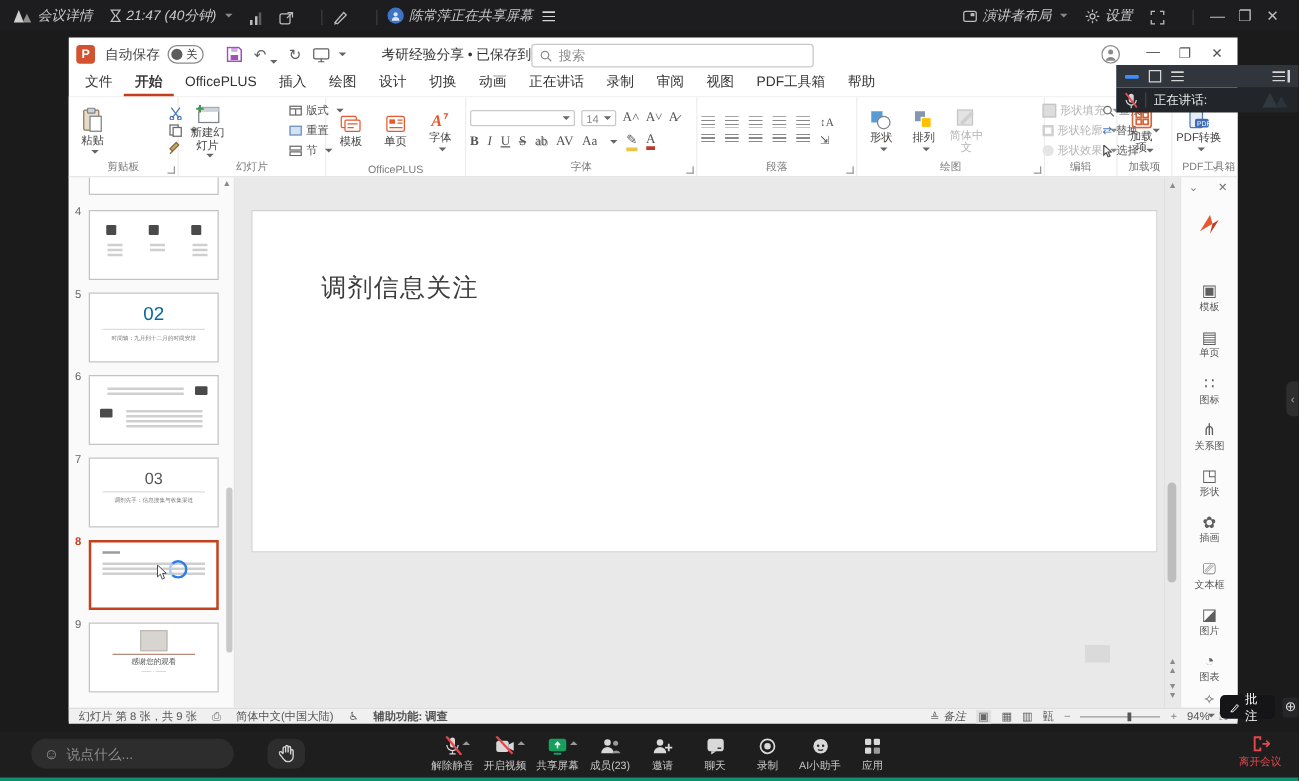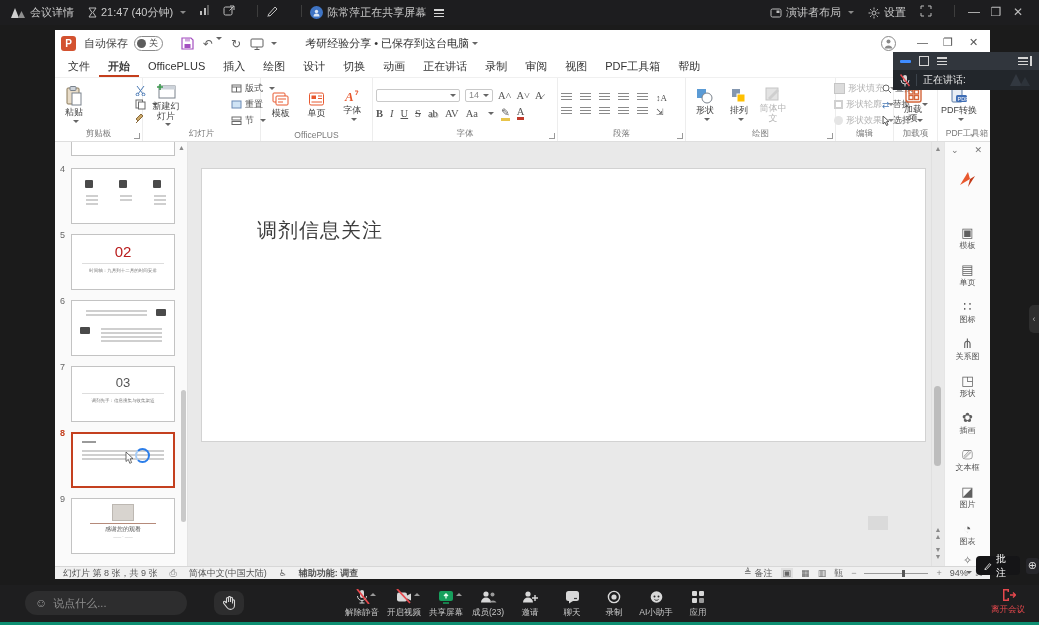--- a/index.html
+++ b/index.html
@@ -1,18 +1,18 @@
 <!DOCTYPE html>
 <html><head>
 <meta charset="utf-8">
 <style>
   html,body{margin:0;padding:0;background:#0e0e0e;font-family:"Liberation Sans","DejaVu Sans",sans-serif;}
   .screen{position:relative;width:1039px;height:625px;background:#1b1b1b;overflow:hidden;}
   .abs{position:absolute;}
-  .fr{display:flex;align-items:flex-start;}
+  .fr{display:flex;align-items:flex-end;font-style:italic;}
   .cd{width:0;height:0;border-left:3px solid transparent;border-right:3px solid transparent;border-top:3.5px solid #8a8a8a;display:inline-block;margin-left:3px;}
   .cdd{border-top-color:#666;}
   
   .topbar{position:absolute;top:0;left:0;right:0;height:25px;background:#1d1d1f;color:#c9c9c9;font-size:11px;display:flex;align-items:center;justify-content:space-between;padding:0 10px;box-sizing:border-box;}
   .tb-item{display:flex;align-items:center;gap:4px;margin-right:14px;white-space:nowrap;}
   .tb-div{width:1px;height:12px;background:#3d3d3d;margin:0 8px;}
   .sigbars{display:flex;align-items:flex-end;gap:1.5px;height:10px;}
   .sigbars i{width:2px;background:#bdbdbd;display:block;}
   .winbtn{width:22px;text-align:center;color:#bdbdbd;font-size:12px;}
   
@@ -201,20 +201,27 @@
         <svg width="14" height="12" viewBox="0 0 14 12" fill="none" stroke="#5f5f5f">
             <rect x="1" y="1" width="12" height="8" rx="1"></rect>
             <path d="M7 9 V11 M4.5 11.5 H9.5"></path>
           </svg>
         <span class="cd cdd" style="margin-left:-2px"></span>
       </span>
       <span class="doctitle">
           <span>考研经验分享 • 已保存到这台电脑</span>
           <span class="cd cdd"></span>
         </span>
+      <div class="searchbox">
+        <svg width="10" height="10" viewBox="0 0 10 10" fill="none" stroke="#8a8a8a">
+            <circle cx="4" cy="4" r="3"></circle>
+            <path d="M6.3 6.3 L9 9"></path>
+          </svg>
+        <span>搜索</span>
+      </div>
       <span class="tb-ctl" style="left:826px;">
           <svg width="15" height="15" viewBox="0 0 15 15">
             <circle cx="7.5" cy="7.5" r="7" fill="none" stroke="#8a8a8a"></circle>
             <circle cx="7.5" cy="5.5" r="2" fill="#8a8a8a"></circle>
             <path d="M3.5 12.5 a4.2 4.2 0 0 1 8 0" fill="#8a8a8a"></path>
           </svg>
         </span>
       <span class="tb-ctl" style="left:862px;color:#555">—</span>
       <span class="tb-ctl" style="left:888px;color:#555">❐</span>
       <span class="tb-ctl" style="left:914px;color:#555">✕</span>
@@ -513,21 +520,21 @@
             </div>
           <div class="abs" style="left:75px;top:24px;width:26px">
               <div class="tl"></div>
               <div class="tl"></div>
               <div class="tl"></div>
             </div>
         </div>
 
         <span class="tnum" style="top:88px">5</span>
         <div class="thumb" style="top:92px;text-align:center">
-          <div style="font-size:15px;color:#b91c1c;margin-top:8px">02</div>
+          <div style="font-size:15px;color:#0369a1;margin-top:8px">02</div>
           <div style="height:1px;background:#ddd;margin:3px 10px"></div>
           <div style="font-size:5px;color:#777;transform:scale(.9)">时间轴：九月到十二月的时间安排</div>
         </div>
 
         <span class="tnum" style="top:154px">6</span>
         <div class="thumb" style="top:158px">
           <div class="chip" style="right:8px;top:8px;width:10px;height:7px"></div>
           <div class="chip" style="left:8px;top:26px;width:10px;height:7px"></div>
           <div class="abs" style="left:7px;top:7px;width:75px">
               <div class="tl"></div>

